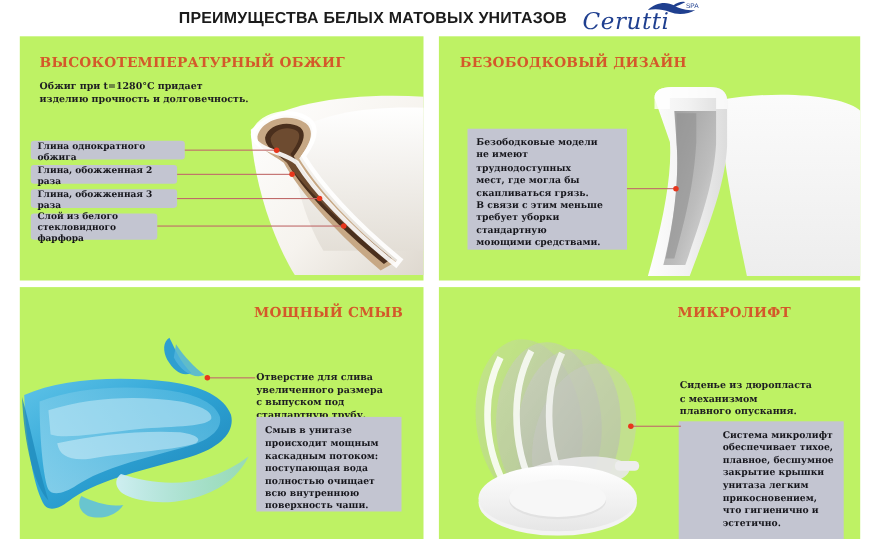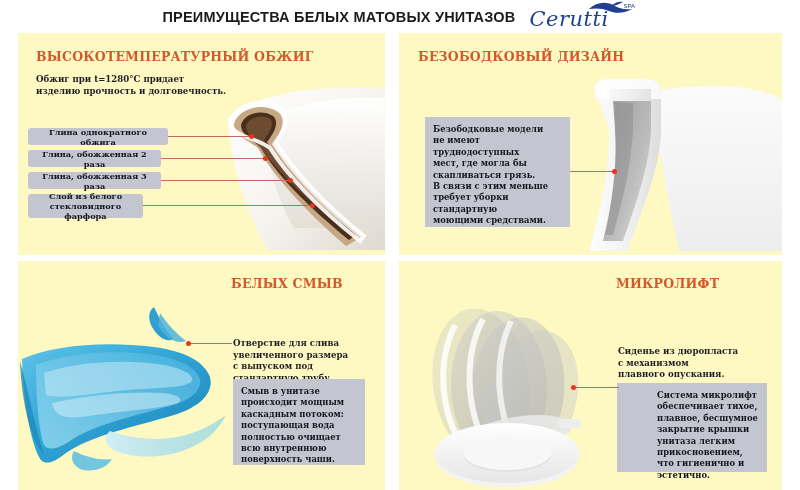--- a/index.html
+++ b/index.html
@@ -32,21 +32,21 @@
     letter-spacing:.5px;
   }
   .brand-bird{position:absolute;left:58px;top:-2px;}
   .brand-tm{
     position:absolute;left:96px;top:1px;font-size:6px;color:#1f3f8f;
     font-family:"Liberation Sans",sans-serif;
   }
 
   
   .grid{position:absolute;left:0;top:33px;width:800px;height:457px;}
-  .panel{position:absolute;background:#fef9c3;overflow:hidden;}
+  .panel{position:absolute;background:#bef264;overflow:hidden;}
   .p-tl{left:18px;top:0px;width:367px;height:222px;}
   .p-tr{left:399px;top:0px;width:383px;height:222px;}
   .p-bl{left:18px;top:228px;width:367px;height:229px;}
   .p-br{left:399px;top:228px;width:383px;height:229px;}
 
   .sec-title{
     position:absolute;font-size:12.5px;font-weight:bold;color:#d4582a;
     font-family:"DejaVu Serif",serif;letter-spacing:.2px;white-space:nowrap;
   }
   .body-text{
@@ -60,21 +60,21 @@
     font-size:8.4px;font-weight:bold;color:#16161c;
     line-height:11.4px;font-family:"DejaVu Serif",serif;
     white-space:pre-line;padding:7px 8px;box-sizing:border-box;
   }
   
   .chip{
     position:absolute;background:#c3c5d1;border-radius:3px;
     font-size:8.2px;font-weight:bold;color:#15151b;
     font-family:"DejaVu Serif",serif;
     display:flex;align-items:center;justify-content:center;
-    text-align:center;line-height:10px;box-sizing:border-box;padding:0 6px;
+    line-height:10px;box-sizing:border-box;padding:0 6px;
   }
   .lead{position:absolute;height:1px;background:#c06a6a;}
   .dot{position:absolute;width:5px;height:5px;border-radius:50%;background:#e8361c;}
 
   
   .rim-wrap{position:absolute;left:190px;top:45px;width:180px;height:172px;}
   .rim-svg{position:absolute;left:0;top:0;}
 
   
   .rimless-wrap{position:absolute;left:160px;top:40px;width:225px;height:180px;}
@@ -209,21 +209,21 @@
 требует уборки
 стандартную
 моющими средствами.</div>
 
       <div class="lead" style="left:171px;top:138px;width:45px;"></div>
       <div class="dot" style="left:213px;top:136px;"></div>
     </div>
 
     <div class="panel p-bl">
 
-      <div class="sec-title" style="left:213px;top:15px;">БЕЛЫХ СМЫВ</div>
+      <div class="sec-title" style="left:213px;top:15px;">МОЩНЫЙ СМЫВ</div>
 
       <div class="body-text" style="left:215px;top:37px;width:160px;margin-top:40px;">Отверстие для слива
 увеличенного размера
 с выпуском под
 стандартную трубу.</div>
 
       <div class="water-wrap">
         <svg width="225" height="180" viewBox="0 0 225 180">
           <defs>
             <linearGradient id="gW1" x1="0" y1="0" x2="1" y2="1">
@@ -323,21 +323,21 @@
 
           <ellipse cx="96" cy="158" rx="72" ry="30" fill="#f3f3f3"></ellipse>
           <ellipse cx="96" cy="154" rx="72" ry="30" fill="url(#gSeatTop)"></ellipse>
           <ellipse cx="96" cy="156" rx="44" ry="17" fill="#e2e2e2"></ellipse>
           <ellipse cx="96" cy="154" rx="44" ry="17" fill="#f7f7f7"></ellipse>
 
           <rect x="148" y="120" width="22" height="9" rx="4" fill="#ededed"></rect>
         </svg>
       </div>
 
-      <div class="callout" style="left:218px;top:122px;width:150px;height:89px;padding-left:40px;">Система микролифт
+      <div class="callout" style="left:218px;top:122px;width:150px;height:108px;padding-left:40px;">Система микролифт
 обеспечивает тихое,
 плавное, бесшумное
 закрытие крышки
 унитаза легким
 прикосновением,
 что гигиенично и
 эстетично.</div>
 
       <div class="lead" style="left:176px;top:126px;width:44px;"></div>
       <div class="dot" style="left:172px;top:124px;"></div>

